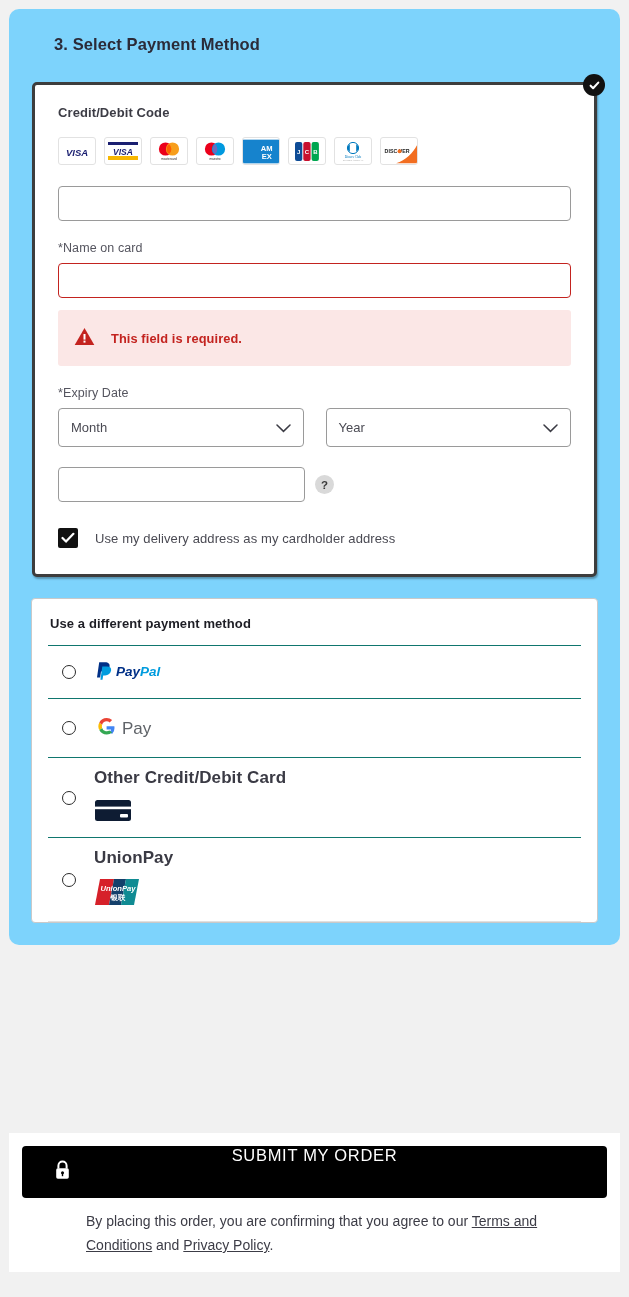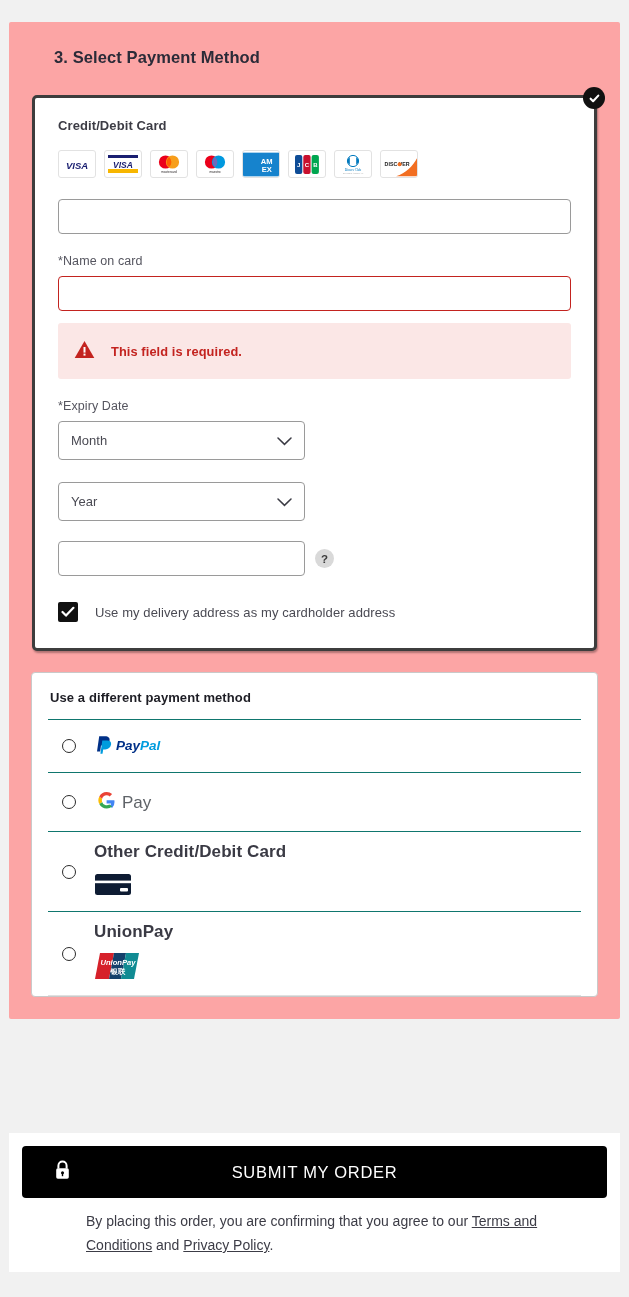--- a/index.html
+++ b/index.html
@@ -8,24 +8,24 @@
     height: 1297px;
     background: #f1f1f1;
     font-family: "Liberation Sans", sans-serif;
     -webkit-font-smoothing: antialiased;
   }
   .page { width: 629px; height: 1297px; position: relative; overflow: hidden; }
 
   
   .content-card {
     position: absolute;
-    left: 9px; top: 22px;
+    left: 9px; top: 9px;
     width: 611px;
-    background: #fca5a5;
-    border-radius: 2px;
+    background: #7dd3fc;
+    border-radius: 10px;
     padding: 26px 22px 22px 22px;
   }
   .section-title {
     font-size: 16.5px;
     font-weight: bold;
     color: #2b2b38;
     letter-spacing: 0.1px;
     margin: 0 0 28px 23px;
   }
 
@@ -104,21 +104,21 @@
     margin-top: 12px;
   }
   .error-text {
     font-size: 12.8px;
     font-weight: bold;
     color: #c3231f;
     letter-spacing: 0.1px;
   }
 
   
-  .expiry-row { display: flex; gap: 22px; flex-direction: column; }
+  .expiry-row { display: flex; gap: 22px; }
   .select-wrap { position: relative; width: 247px; }
   .select-box {
     width: 100%;
     height: 39px;
     border: 1px solid #9a9a9a;
     border-radius: 4px;
     background: #fff;
     display: flex; align-items: center;
     padding: 0 12px;
     font-size: 13px;
@@ -209,21 +209,21 @@
     width: 100%;
     height: 52px;
     background: #000;
     border: none;
     border-radius: 4px;
     color: #fff;
     font-family: "Liberation Sans", sans-serif;
     font-size: 16.5px;
     letter-spacing: 0.7px;
     cursor: pointer;
-    display: flex; align-items: center; justify-content: center;
+    display: flex; align-items: flex-start; justify-content: center;
   }
   .lock-icon { position: absolute; left: 32px; top: 50%; transform: translateY(-50%); }
 
   .legal {
     font-size: 14px;
     color: #3c3c46;
     line-height: 24px;
     padding: 11px 64px 0 64px;
   }
   .legal a { color: #3c3c46; text-decoration: underline; }
@@ -238,21 +238,21 @@
     <h2 class="section-title">3. Select Payment Method</h2>
 
     <div class="selected-panel">
 
       <div class="check-badge">
         <svg width="13" height="13" viewBox="0 0 13 13">
           <path d="M2.6 6.7 L5.1 9.2 L10.3 3.6" stroke="#fff" stroke-width="2.1" fill="none" stroke-linecap="round" stroke-linejoin="round"></path>
         </svg>
       </div>
 
-      <div class="panel-heading">Credit/Debit Card</div>
+      <div class="panel-heading">Credit/Debit Code</div>
 
       <div class="brand-row">
 
         <div class="brand">
           <svg width="34" height="21" viewBox="0 0 34 21">
             <text x="17" y="14.5" font-family="Liberation Sans, sans-serif" font-size="9.5" font-weight="bold" font-style="italic" fill="#1a1f71" text-anchor="middle">VISA</text>
           </svg>
         </div>
 
         <div class="brand">

